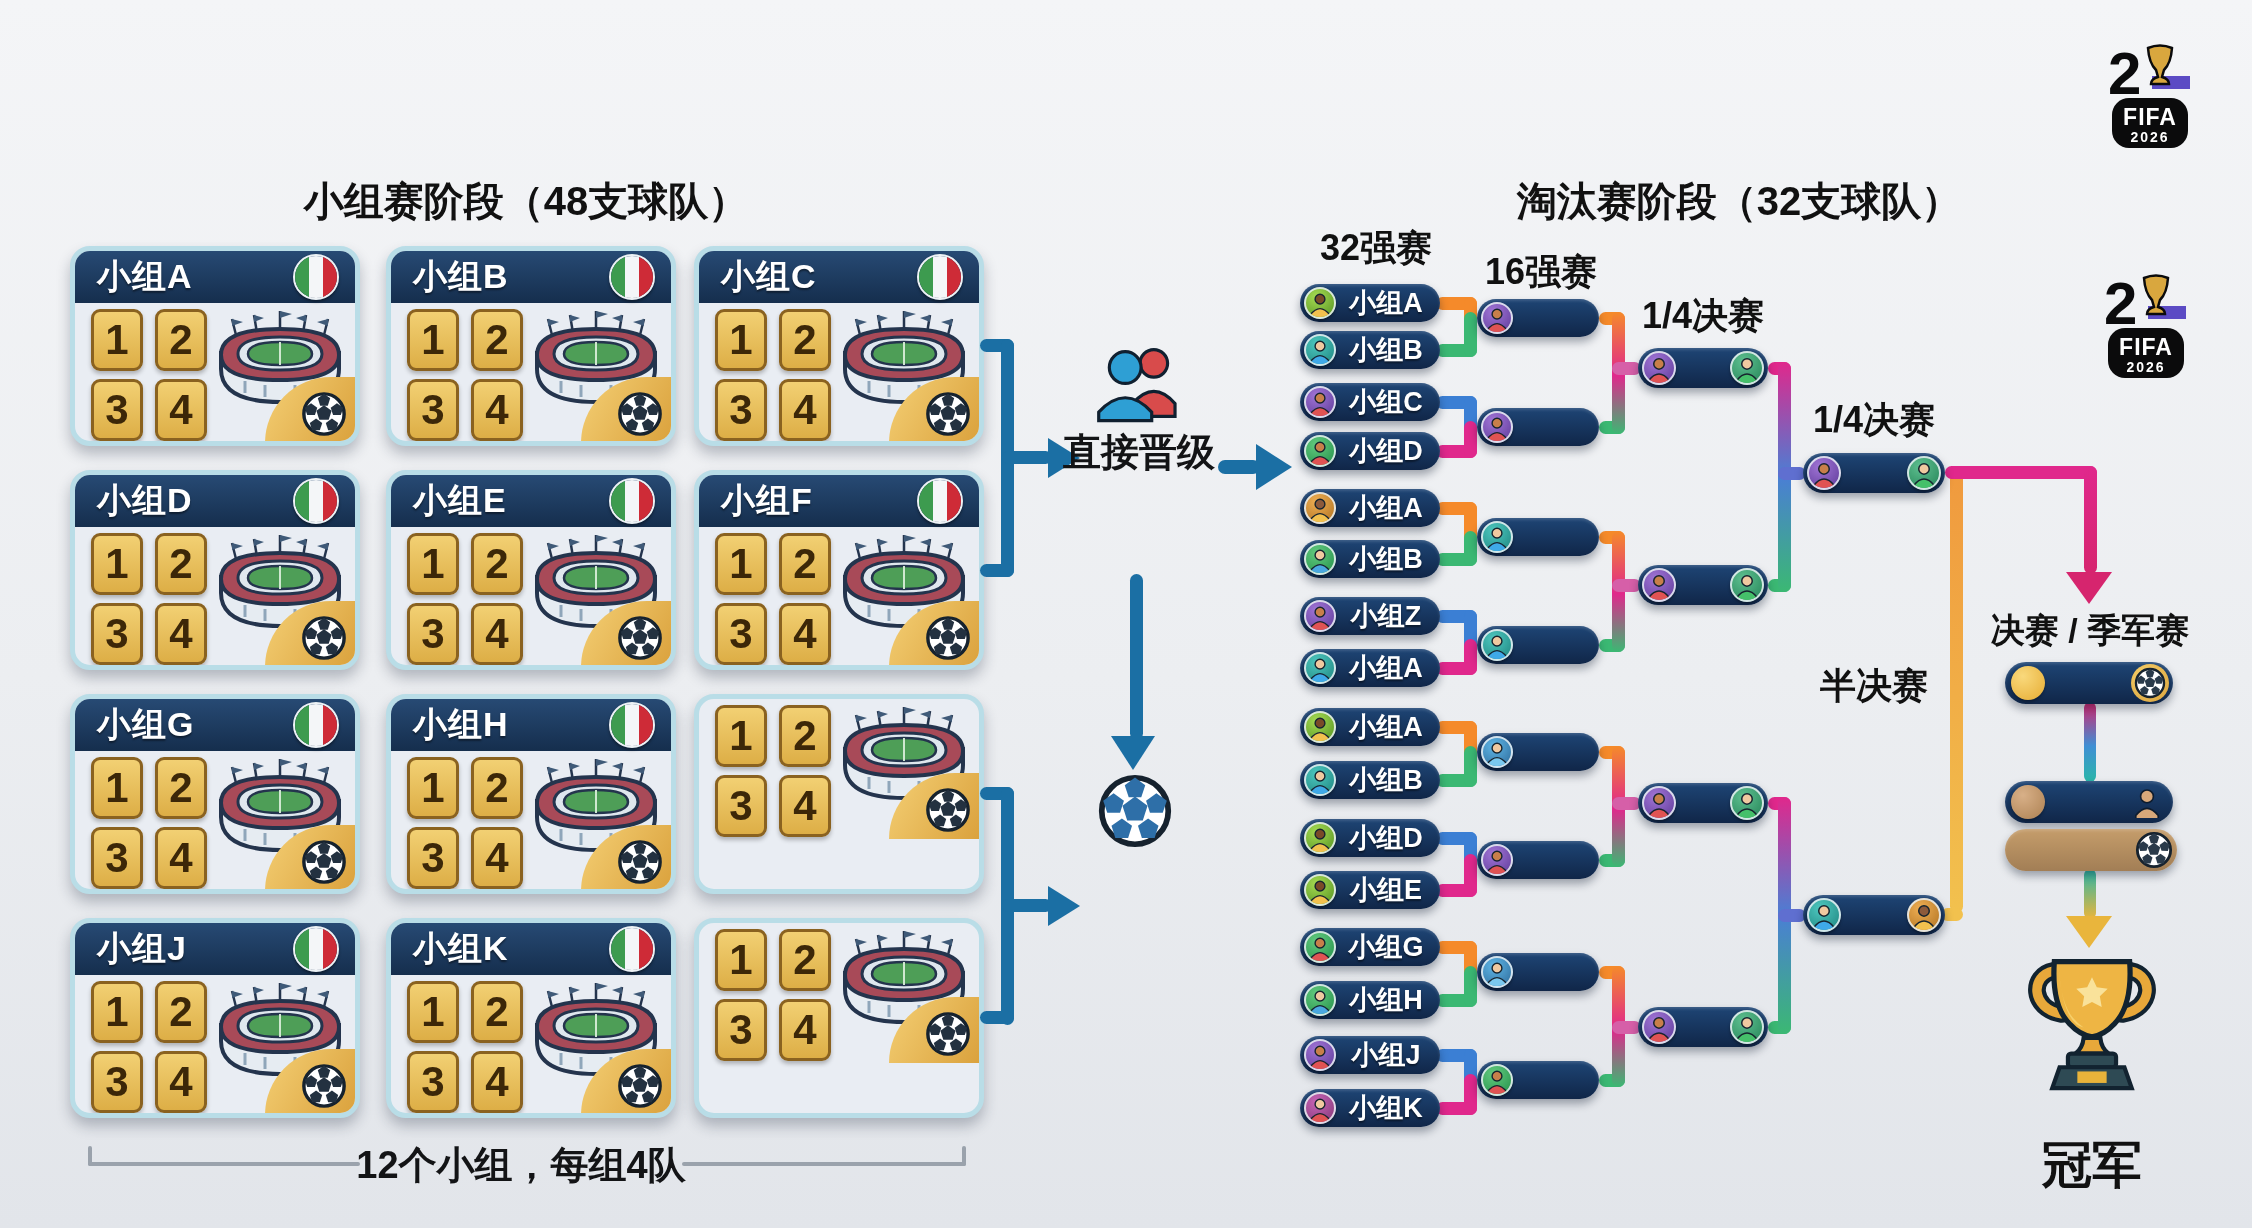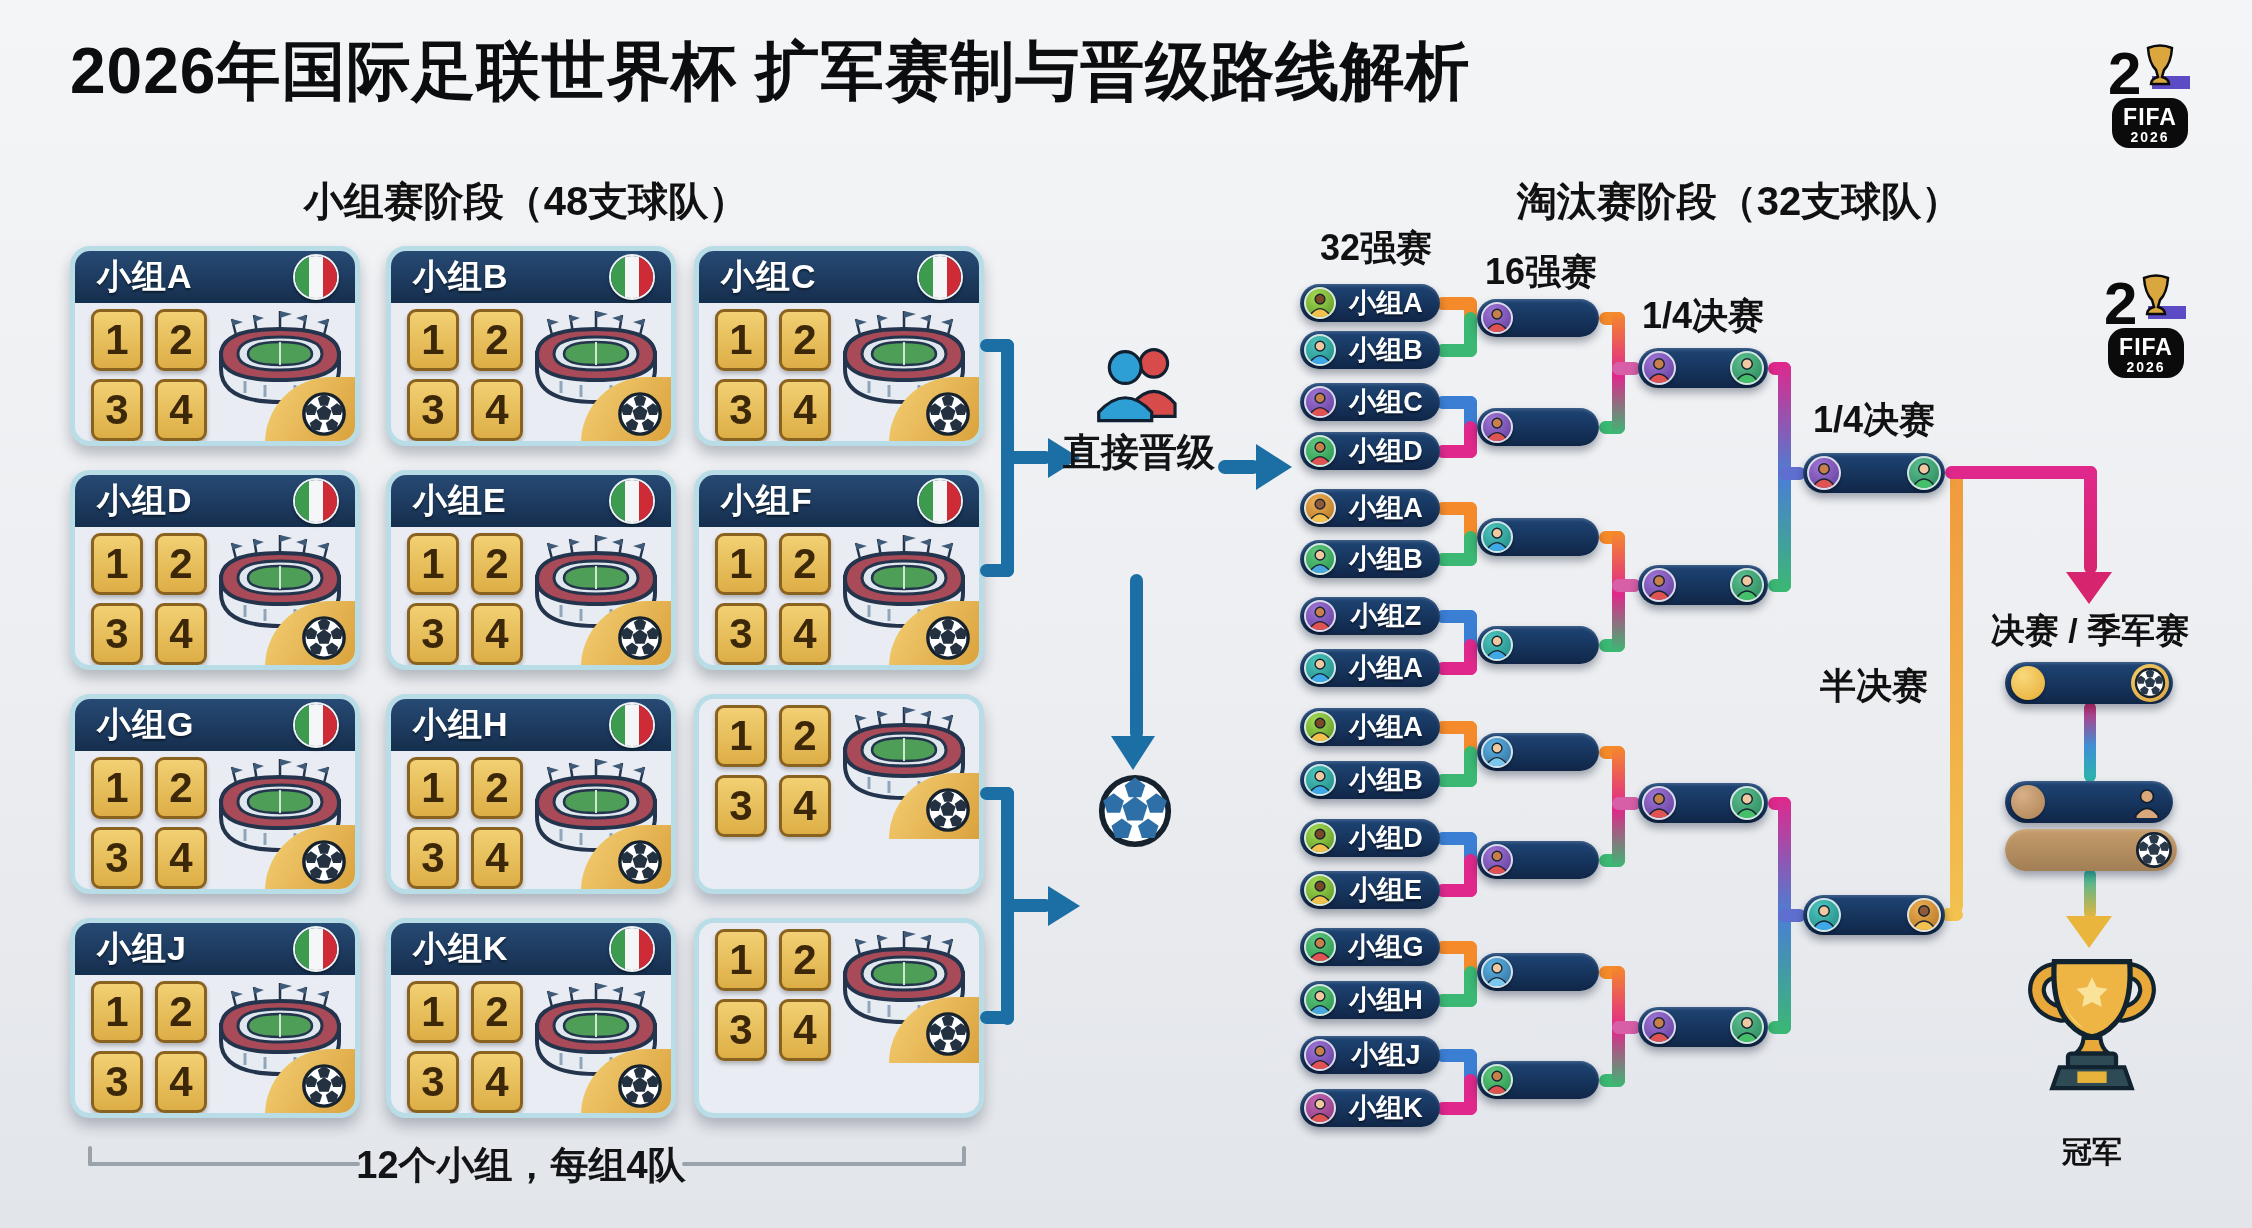--- a/index.html
+++ b/index.html
@@ -13,21 +13,21 @@
   .sec-head{position:absolute;font-size:40px;font-weight:900;text-align:center;color:#111;}
   #grp-head{left:286px;top:174px;width:480px;}
   #ko-head{left:1498px;top:174px;width:482px;}
   .ko-lbl{position:absolute;font-size:36px;font-weight:900;text-align:center;transform:translateX(-50%);white-space:nowrap;color:#111;}
   #lbl-r32{left:1376px;top:224px;}
   #lbl-r16{left:1541px;top:248px;}
   #lbl-qf{left:1703px;top:292px;}
   #lbl-qf2{left:1874px;top:396px;}
   #lbl-sf{left:1874px;top:662px;}
   #lbl-final{left:2090px;top:608px;font-size:34px;}
-  #lbl-champ{left:2092px;top:1132px;font-size:30px;}
+  #lbl-champ{left:2092px;top:1132px;font-size:50px;}
   .adv-txt{position:absolute;text-align:center;font-weight:900;font-size:38px;line-height:48px;color:#131416;}
   #adv-top{left:1018px;top:428px;width:242px;}
   #adv-bot{left:1030px;top:856px;width:242px;}
   #people-icon{left:1086px;top:340px;width:106px;height:86px;}
   #ball-mid{left:1097px;top:773px;width:76px;height:76px;}
   
   .gcard{position:absolute;width:290px;height:200px;background:#e9edf3;border:5px solid #b9dde7;border-radius:20px;
     box-shadow:0 8px 14px rgba(30,40,60,.28);box-sizing:border-box;overflow:hidden;}
   .gcard-head{height:52px;background:linear-gradient(180deg,#274a74,#152e4d);display:flex;align-items:center;justify-content:space-between;padding:0 16px 0 22px;}
   .gcard-label{color:#fff;font-size:34px;font-weight:800;letter-spacing:1px;text-shadow:0 2px 2px rgba(0,0,0,.45);}
@@ -66,21 +66,20 @@
   
   .note-ln{position:absolute;height:4px;background:#9aa2ac;border-radius:2px;}
   .note-tick{position:absolute;width:4px;height:20px;background:#9aa2ac;border-radius:2px;}
   #note-text{position:absolute;left:356px;top:1140px;width:330px;text-align:center;font-size:38px;font-weight:900;color:#131416;}
 </style>
 </head>
 <body>
 
 <div id="canvas">
 
-  <div class="title">2026年国际足联世界杯 扩军赛制与晋级路线解析</div>
   <div class="sec-head" id="grp-head">小组赛阶段（48支球队）</div>
   <div class="sec-head" id="ko-head">淘汰赛阶段（32支球队）</div>
 
   <div id="stage" class="abs" style="left:0;top:0;width:100%;height:100%;">
       <div class="gcard" style="left: 70px; top: 246px;">
     <div class="gcard-head">
       <span class="gcard-label">小组A</span>
       <span class="flag">
             <i style="background: rgb(61, 155, 79);"></i>
             <i style="background: rgb(244, 246, 248);"></i>

